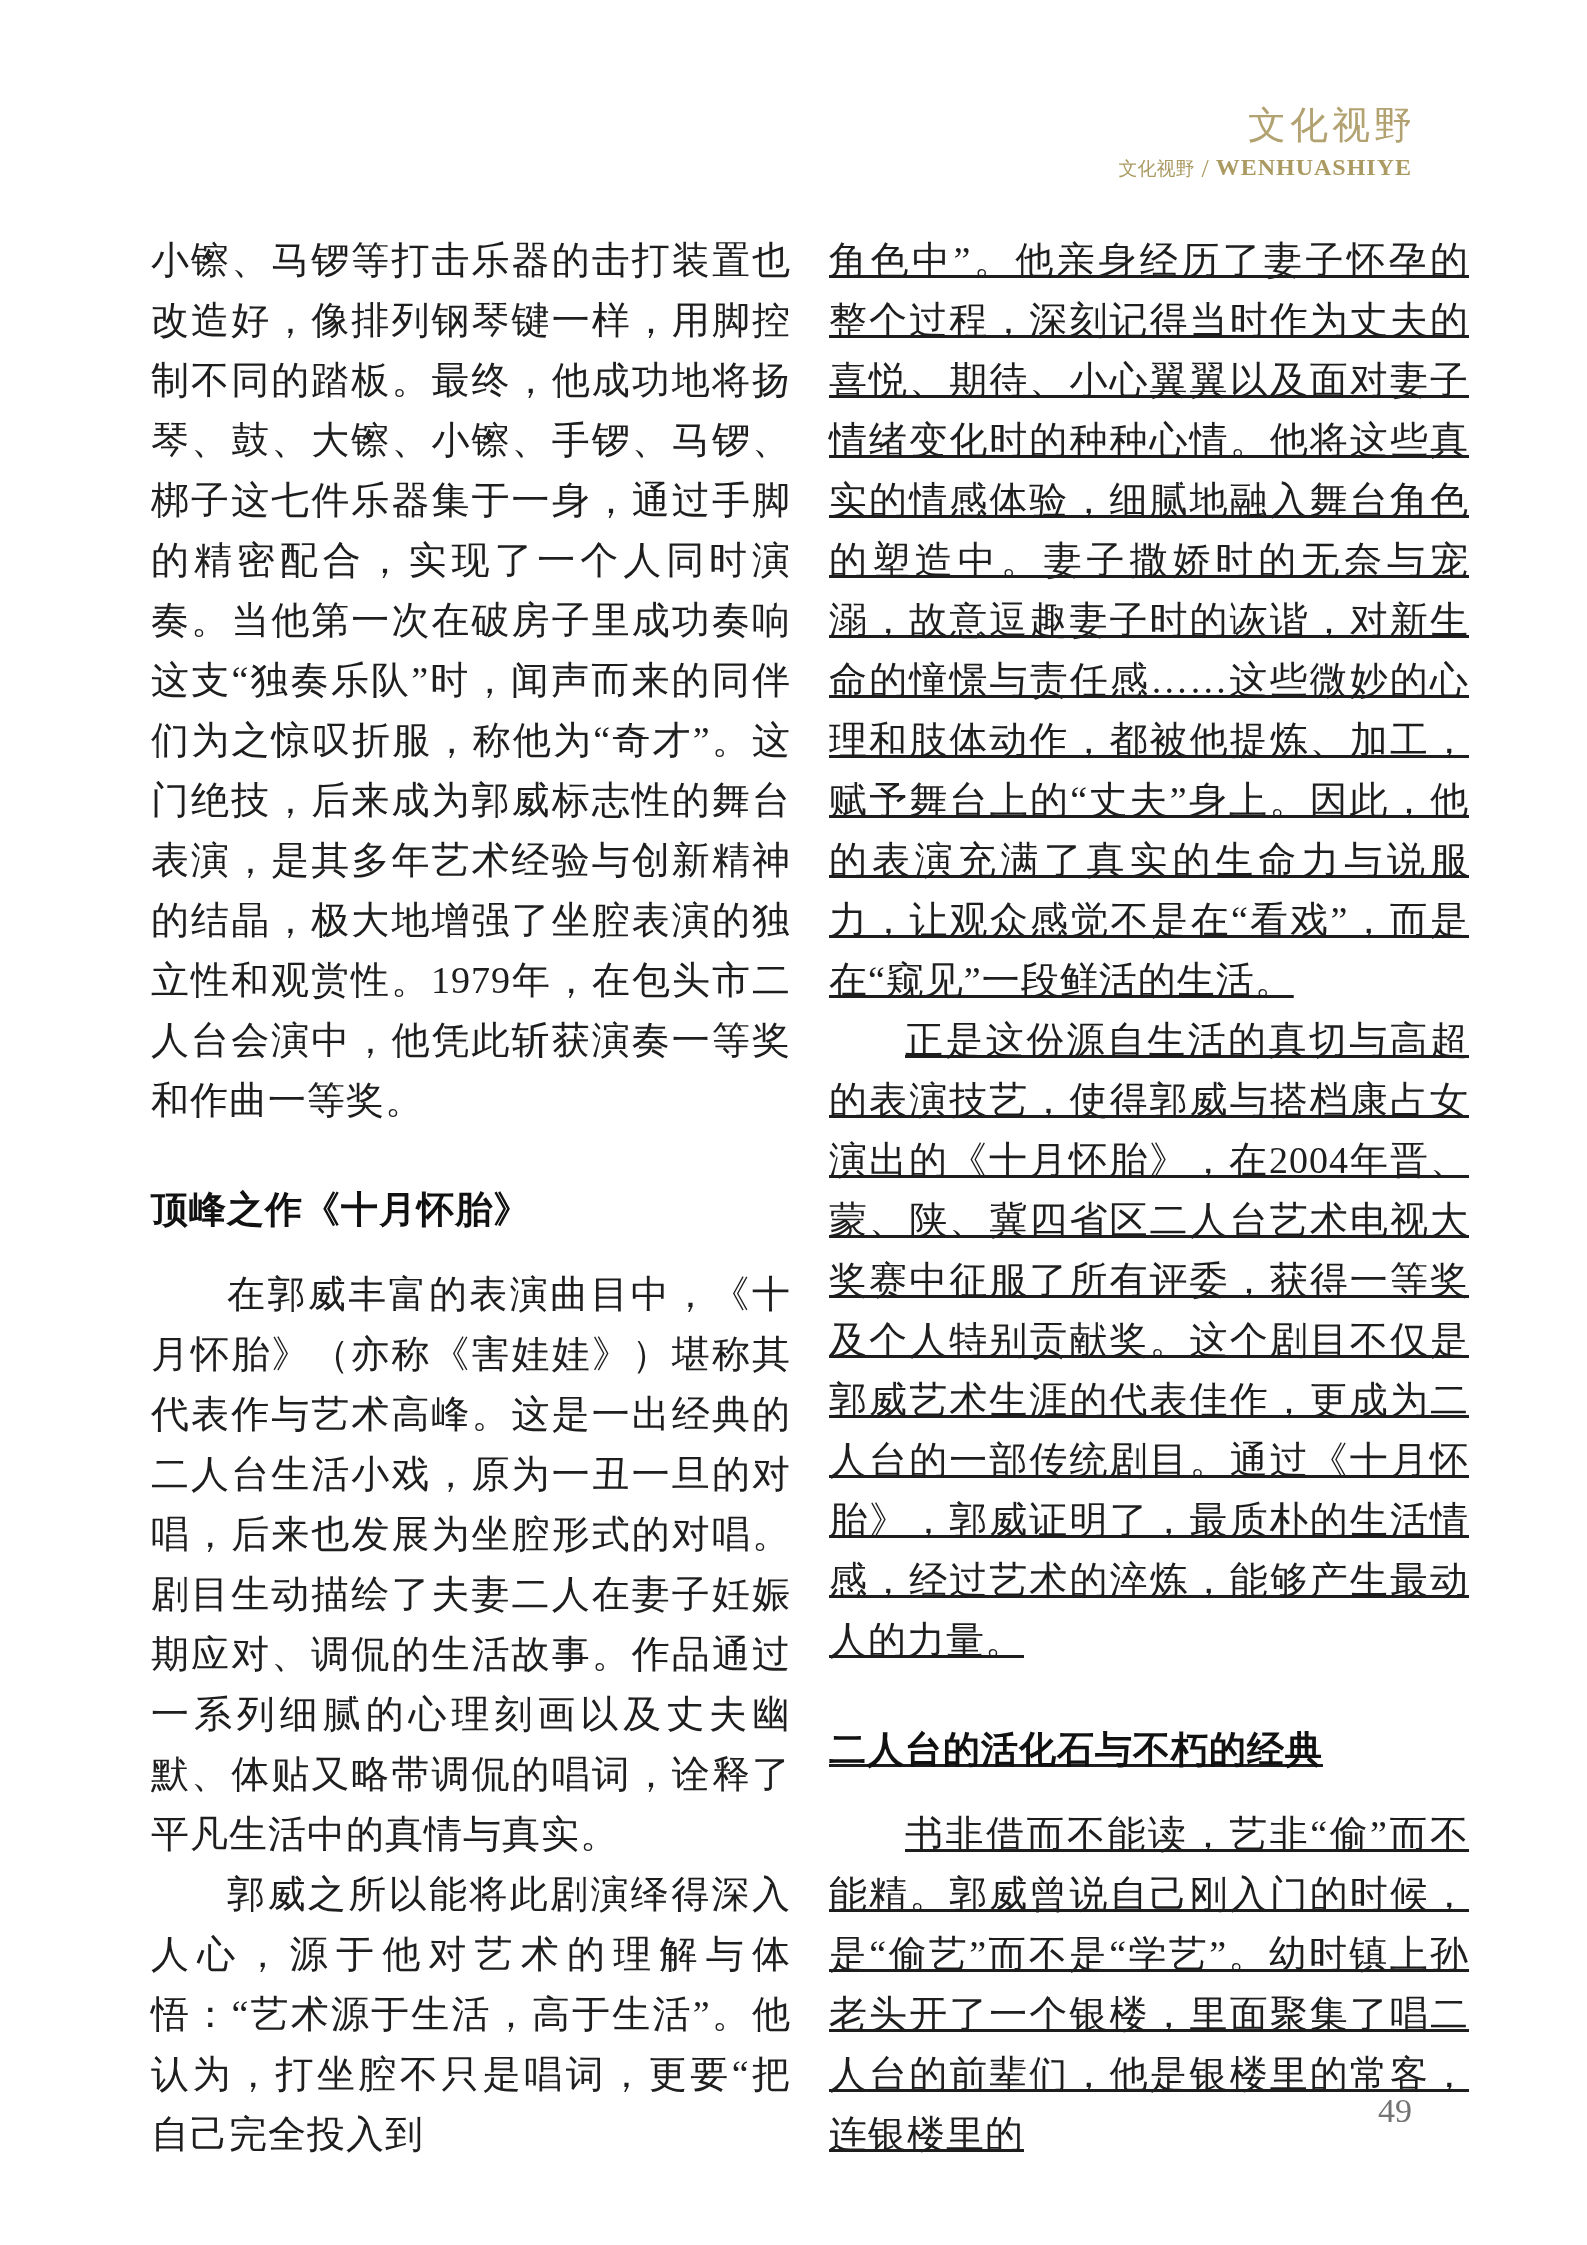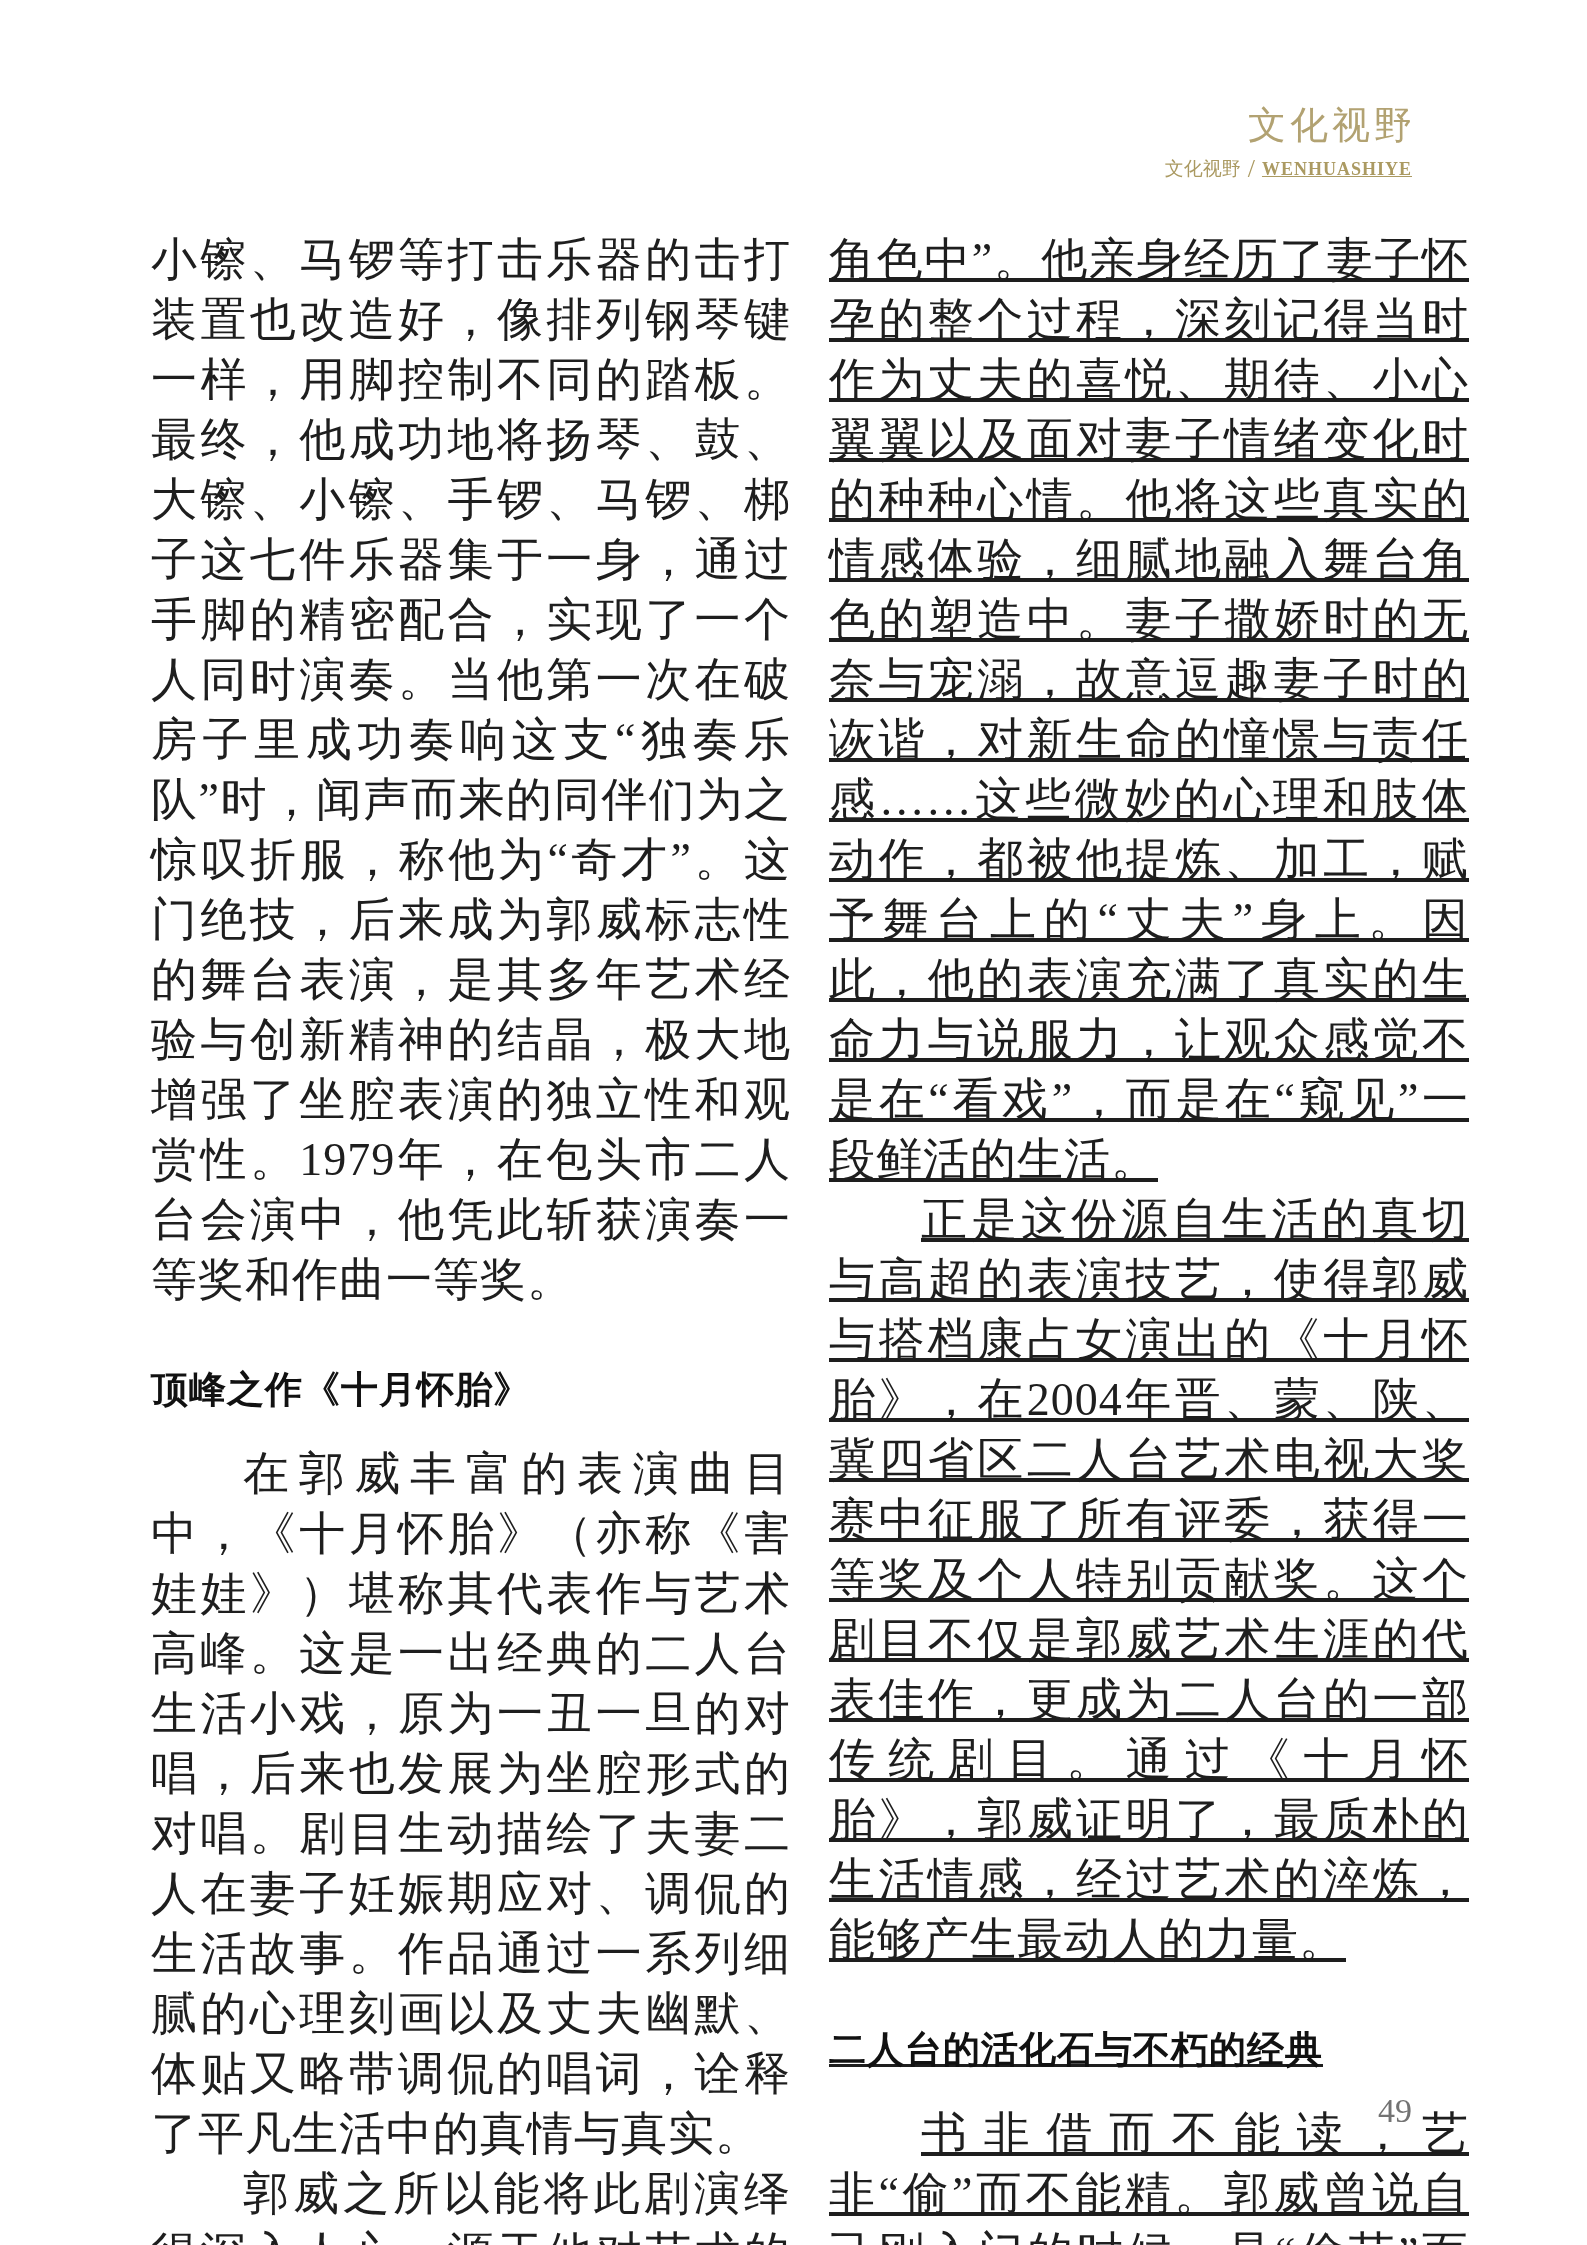--- a/index.html
+++ b/index.html
@@ -34,37 +34,36 @@
     white-space: nowrap;
   }
   .subtitle-slash {
     font-size: 26px;
     vertical-align: -2px;
     margin: 0 7px;
     color: #ab9a62;
   }
   .subtitle-en {
     font-weight: bold;
-    font-size: 18px;
+    font-size: 24px;
     letter-spacing: 1px;
-    text-decoration: underline;
   }
 
   
   .column {
     position: absolute;
     top: 230px;
     width: 640px;
   }
   .col-left  { left: 135px; }
   .col-right { left: 813px; text-decoration: underline; }
 
   .body-paragraph {
     margin: 0;
-    font-size: 46px;
+    font-size: 38px;
     line-height: 60px;
     letter-spacing: 1px;
     text-align: justify;
     text-align-last: left;
     color: #1e1e1e;
   }
   .body-paragraph.indent { text-indent: 2em; }
 
   .section-heading {
     font-family: "Liberation Sans", "DejaVu Sans", sans-serif;

